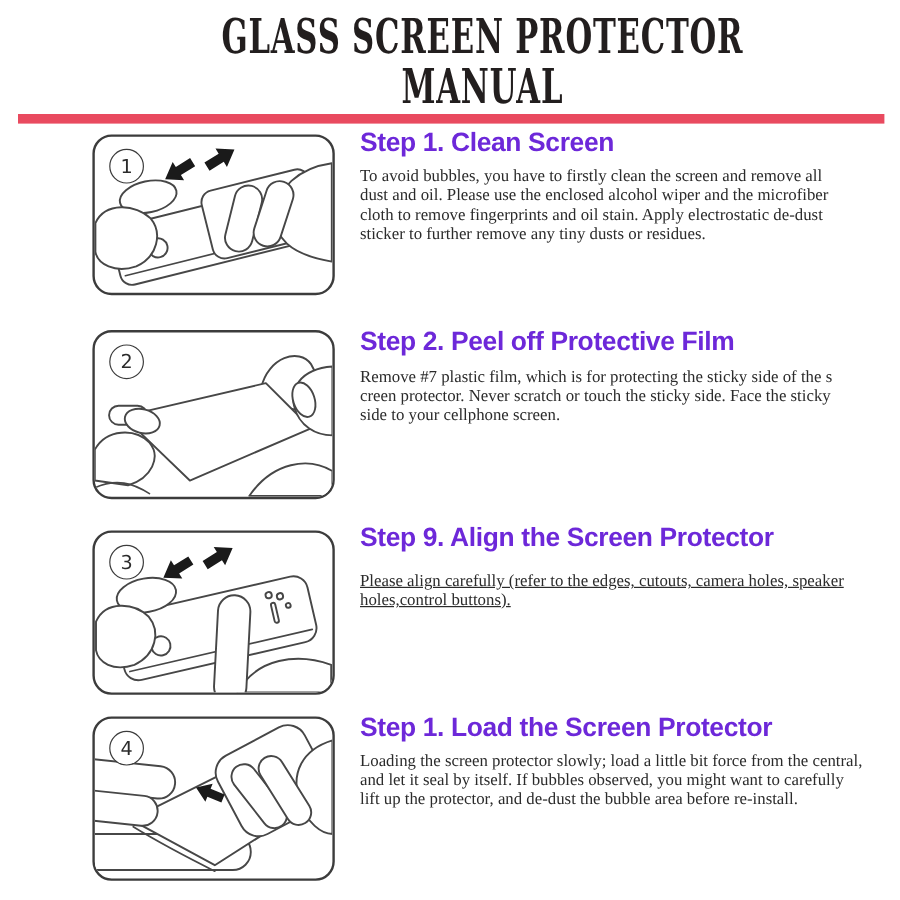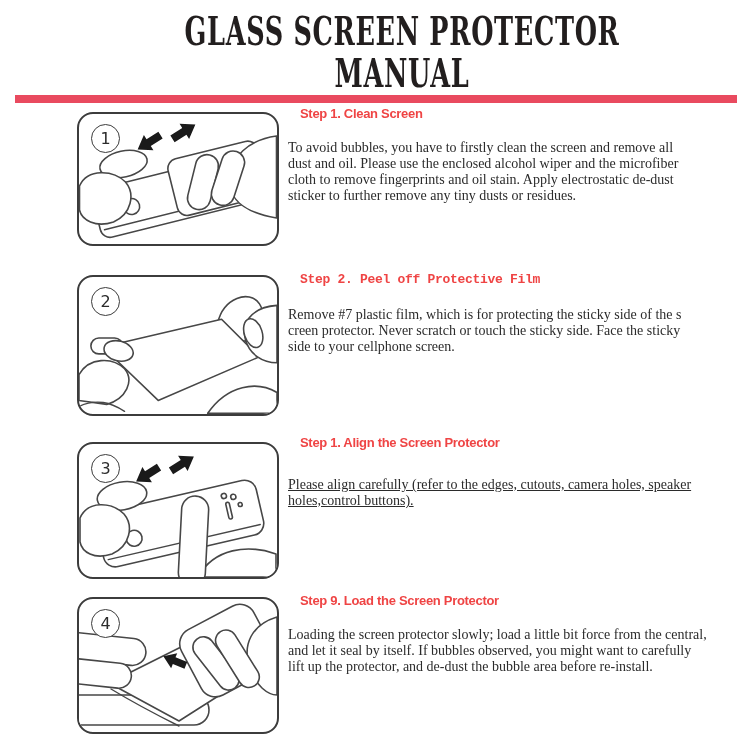--- a/index.html
+++ b/index.html
@@ -7,26 +7,26 @@
         font-family:"Liberation Sans",sans-serif;}
 
   
   .title-block{position:absolute;left:54px;top:10px;width:696px;text-align:center;color:#221e1e;}
   .title-line{display:block;font-family:"DejaVu Serif",serif;font-weight:700;
               font-size:40px;line-height:42px;transform:scaleX(0.64);transform-origin:50% 50%;
               white-space:nowrap;letter-spacing:1px;}
   .red-bar{position:absolute;left:15px;top:95px;width:722px;height:8px;background:#e94a5f;}
 
   
-  .step-heading{position:absolute;left:300px;margin:0;font-weight:700;font-size:13px;
-                letter-spacing:-0.3px;color:#ef4444;white-space:pre;}
-  .step-body{position:absolute;left:288px;margin:0;font-family:"Liberation Serif",serif;
+  .step-heading{position:absolute;left:300px;margin:0;font-weight:700;font-size:22px;
+                letter-spacing:-0.3px;color:#6d28d9;white-space:pre;}
+  .step-body{position:absolute;left:300px;margin:0;font-family:"Liberation Serif",serif;
              font-size:14px;line-height:16px;color:#2b2b2b;white-space:pre;}
   .h1{top:106px;} .b1{top:140px;}
-  .h2{top:272px;font-family:Liberation Mono, monospace;} .b2{top:307px;}
+  .h2{top:272px;} .b2{top:307px;}
   .h3{top:435px;} .b3{top:477px;text-decoration:underline;}
   .h4{top:593px;} .b4{top:627px;}
 
   
   .figure{position:absolute;left:77px;width:198px;border:2px solid #3c3c3c;border-radius:16px;
           background:#fff;overflow:hidden;}
   .f1{top:112px;height:130px;} .f2{top:275px;height:137px;}
   .f3{top:442px;height:133px;} .f4{top:597px;height:133px;}
   .figure svg{position:absolute;left:0;top:0;width:100%;height:100%;}
   .badge{position:absolute;top:10px;left:12px;width:27px;height:27px;border:1.6px solid #3c3c3c;
@@ -124,21 +124,21 @@
         <ellipse class="art" cx="42" cy="52" rx="25" ry="14" transform="rotate(-10 42 52)"></ellipse>
         <path class="art" d="M0,74 C8,56 32,58 44,70 C54,82 50,102 32,110 C14,116 2,108 0,98 Z"></path>
         <g transform="translate(102,20) rotate(-32)">
           <path class="art-fill" d="M-13,-4 L1,-4 L1,-9 L14,0 L1,9 L1,4 L-13,4 Z"></path>
         </g>
         <g transform="translate(68,30) rotate(148)">
           <path class="art-fill" d="M-13,-4 L1,-4 L1,-9 L14,0 L1,9 L1,4 L-13,4 Z"></path>
         </g>
       </svg>
     </div>
-    <h2 class="step-heading h3">Step 1. Align the Screen Protector</h2>
+    <h2 class="step-heading h3">Step 9. Align the Screen Protector</h2>
     <p class="step-body b3">Please align carefully (refer to the edges, cutouts, camera holes, speaker
 holes,control buttons).</p>
   </section>
 
   <section>
     <div class="figure f4">
       <div class="badge">
         <span>4</span>
       </div>
       <svg viewBox="0 0 198 133">
@@ -153,19 +153,19 @@
           <rect class="art" x="108" y="14" width="82" height="74" rx="16"></rect>
         </g>
         <path class="art" d="M198,18 C172,26 164,46 170,66 C176,88 190,96 198,96 Z"></path>
         <rect class="art" x="126" y="34" width="21" height="62" rx="10.5" transform="rotate(-38 136 64)"></rect>
         <rect class="art" x="148" y="28" width="21" height="64" rx="10.5" transform="rotate(-32 158 60)"></rect>
         <g transform="translate(96,62) rotate(202) scale(0.9)">
           <path class="art-fill" d="M-13,-4 L1,-4 L1,-9 L14,0 L1,9 L1,4 L-13,4 Z"></path>
         </g>
       </svg>
     </div>
-    <h2 class="step-heading h4">Step 9. Load the Screen Protector</h2>
+    <h2 class="step-heading h4">Step 1. Load the Screen Protector</h2>
     <p class="step-body b4">Loading the screen protector slowly; load a little bit force from the central,
 and let it seal by itself. If bubbles observed, you might want to carefully
 lift up the protector, and de-dust the bubble area before re-install.</p>
   </section>
 
 </div>
 
 </body></html>

